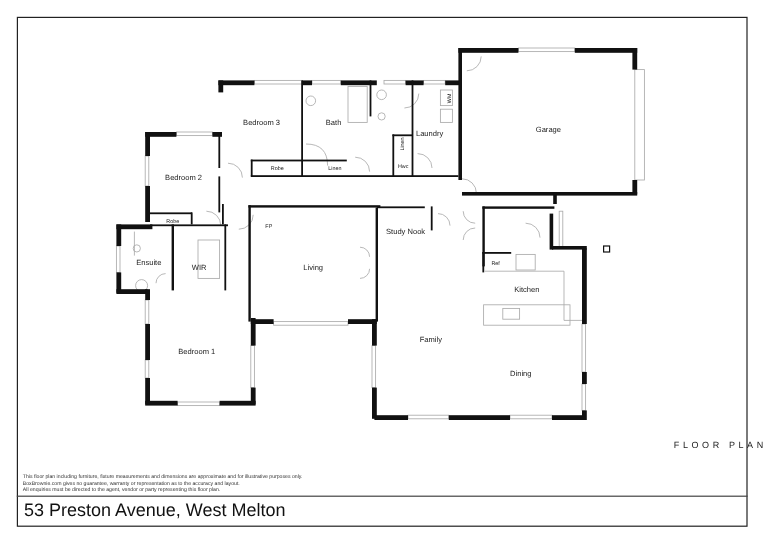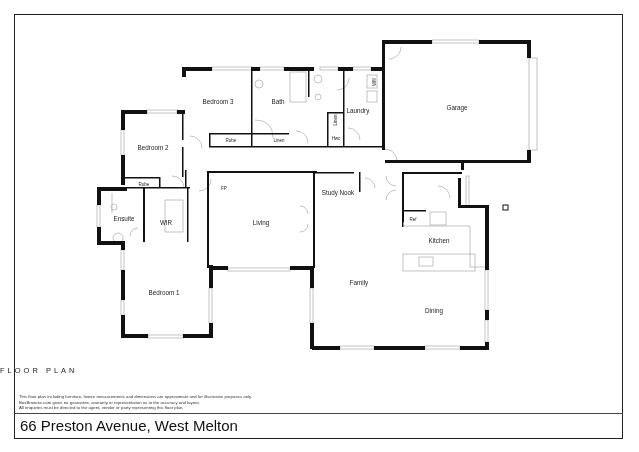--- a/index.html
+++ b/index.html
@@ -1,21 +1,21 @@
 <!DOCTYPE html>
 <html><head>
 <meta charset="utf-8">
 <style>
   html, body { margin:0; padding:0; background:#fff; }
   body { width:639px; height:452px; position:relative; overflow:hidden; font-family:"Liberation Sans", sans-serif; }
   .frame { position:absolute; left:14px; top:14px; width:609px; height:425px; border:1.5px solid #222; box-sizing:border-box; }
   .plan { position:absolute; left:0; top:0; }
   .room-label { font-family:"Liberation Sans", sans-serif; font-size:6.3px; fill:#222; }
   .small-label { font-family:"Liberation Sans", sans-serif; font-size:4.5px; fill:#222; }
-  .title { position:absolute; left:0; width:639px; top:366px; text-align:left; font-size:7.5px; letter-spacing:3px; color:#222; }
+  .title { position:absolute; left:0; width:639px; top:366px; text-align:right; font-size:7.5px; letter-spacing:3px; color:#222; }
   .disclaimer { position:absolute; left:19px; top:394px; font-size:4.3px; line-height:5.6px; color:#333; }
   .divider { position:absolute; left:14px; top:413px; width:609px; height:1px; background:#444; }
   .address { position:absolute; left:20px; top:417px; font-size:15px; color:#111; }
 </style>
 </head>
 <body>
 
 <div class="frame"></div>
 
 <svg class="plan" width="639" height="452" viewBox="0 0 639 452">
@@ -178,13 +178,13 @@
 
 <div class="title">FLOOR PLAN</div>
 
 <div class="disclaimer">
   <div>This floor plan including furniture, fixture measurements and dimensions are approximate and for illustrative purposes only.</div>
   <div>BoxBrownie.com gives no guarantee, warranty or representation as to the accuracy and layout.</div>
   <div>All enquiries must be directed to the agent, vendor or party representing this floor plan.</div>
 </div>
 
 <div class="divider"></div>
-<div class="address">66 Preston Avenue, West Melton</div>
+<div class="address">53 Preston Avenue, West Melton</div>
 
 </body></html>

